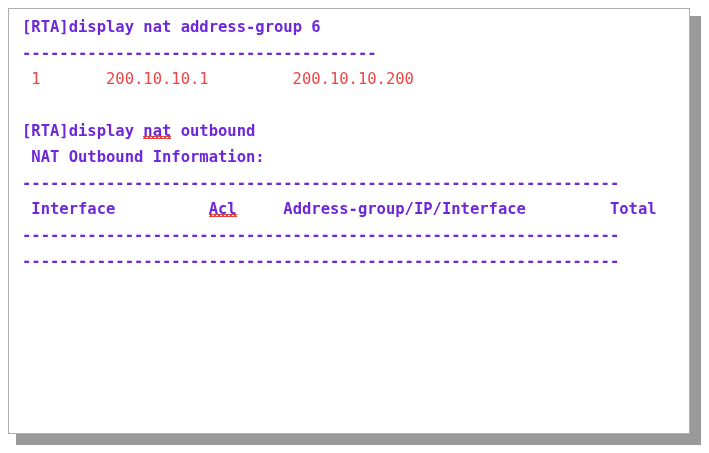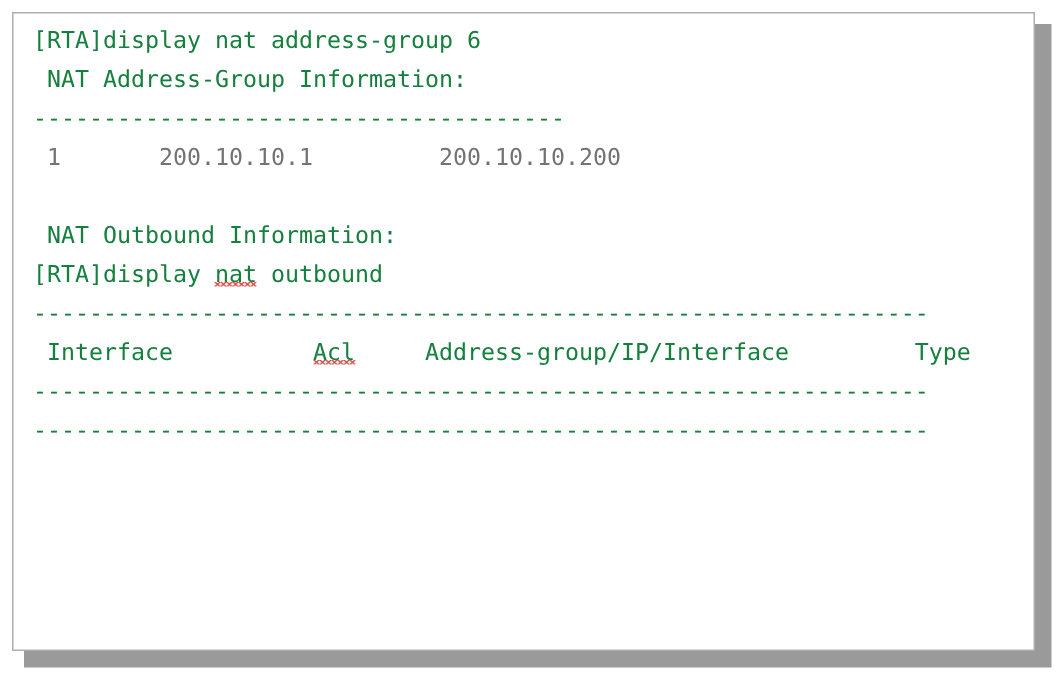--- a/index.html
+++ b/index.html
@@ -61,22 +61,22 @@
     white-space: pre;
     font-size: 15.5px;
     letter-spacing: 0px;
     color: #1a1a1a;
     font-family: "DejaVu Sans Mono", "Liberation Mono", monospace;
   }
   .line.blank { color: transparent; }
 
   .seg { white-space: pre; }
 
-  .black { color: #15803d; }
-  .red   { color: #737373; }
+  .black { color: #6d28d9; font-weight: bold; }
+  .red   { color: #ef4444; }
 
   
   .squiggle {
     position: relative;
     white-space: pre;
   }
   .squiggle::after {
     content: "";
     position: absolute;
     left: 0;
@@ -99,36 +99,35 @@
 
 <div id="canvas">
 
   <div class="shadow-slab"></div>
 
   <div class="console-box">
     <div class="console-inner">
 
       <div class="line"><span class="seg black prompt">[RTA]</span><span class="seg black">display nat address-group 6</span></div>
 
-      <div class="line"><span class="seg black"> NAT Address-Group Information:</span></div>
 
       <div class="line"><span class="seg black">--------------------------------------</span></div>
 
 
       <div class="line"><span class="seg red"> 1       200.10.10.1         200.10.10.200</span></div>
 
       <div class="line blank">&nbsp;</div>
 
+      <div class="line"><span class="seg black prompt">[RTA]</span><span class="seg black">display </span><span class="seg black squiggle">nat</span><span class="seg black"> outbound</span></div>
+
       <div class="line"><span class="seg black"> NAT Outbound Information:</span></div>
-
-      <div class="line"><span class="seg black prompt">[RTA]</span><span class="seg black">display </span><span class="seg black squiggle">nat</span><span class="seg black"> outbound</span></div>
 
       <div class="line"><span class="seg black">----------------------------------------------------------------</span></div>
 
-      <div class="line"><span class="seg black"> Interface          </span><span class="seg black squiggle">Acl</span><span class="seg black">     Address-group/IP/Interface         Type</span></div>
+      <div class="line"><span class="seg black"> Interface          </span><span class="seg black squiggle">Acl</span><span class="seg black">     Address-group/IP/Interface         Total</span></div>
 
       <div class="line"><span class="seg black">----------------------------------------------------------------</span></div>
 
 
       <div class="line"><span class="seg black">----------------------------------------------------------------</span></div>
 
 
     </div>
   </div>
 </div>

